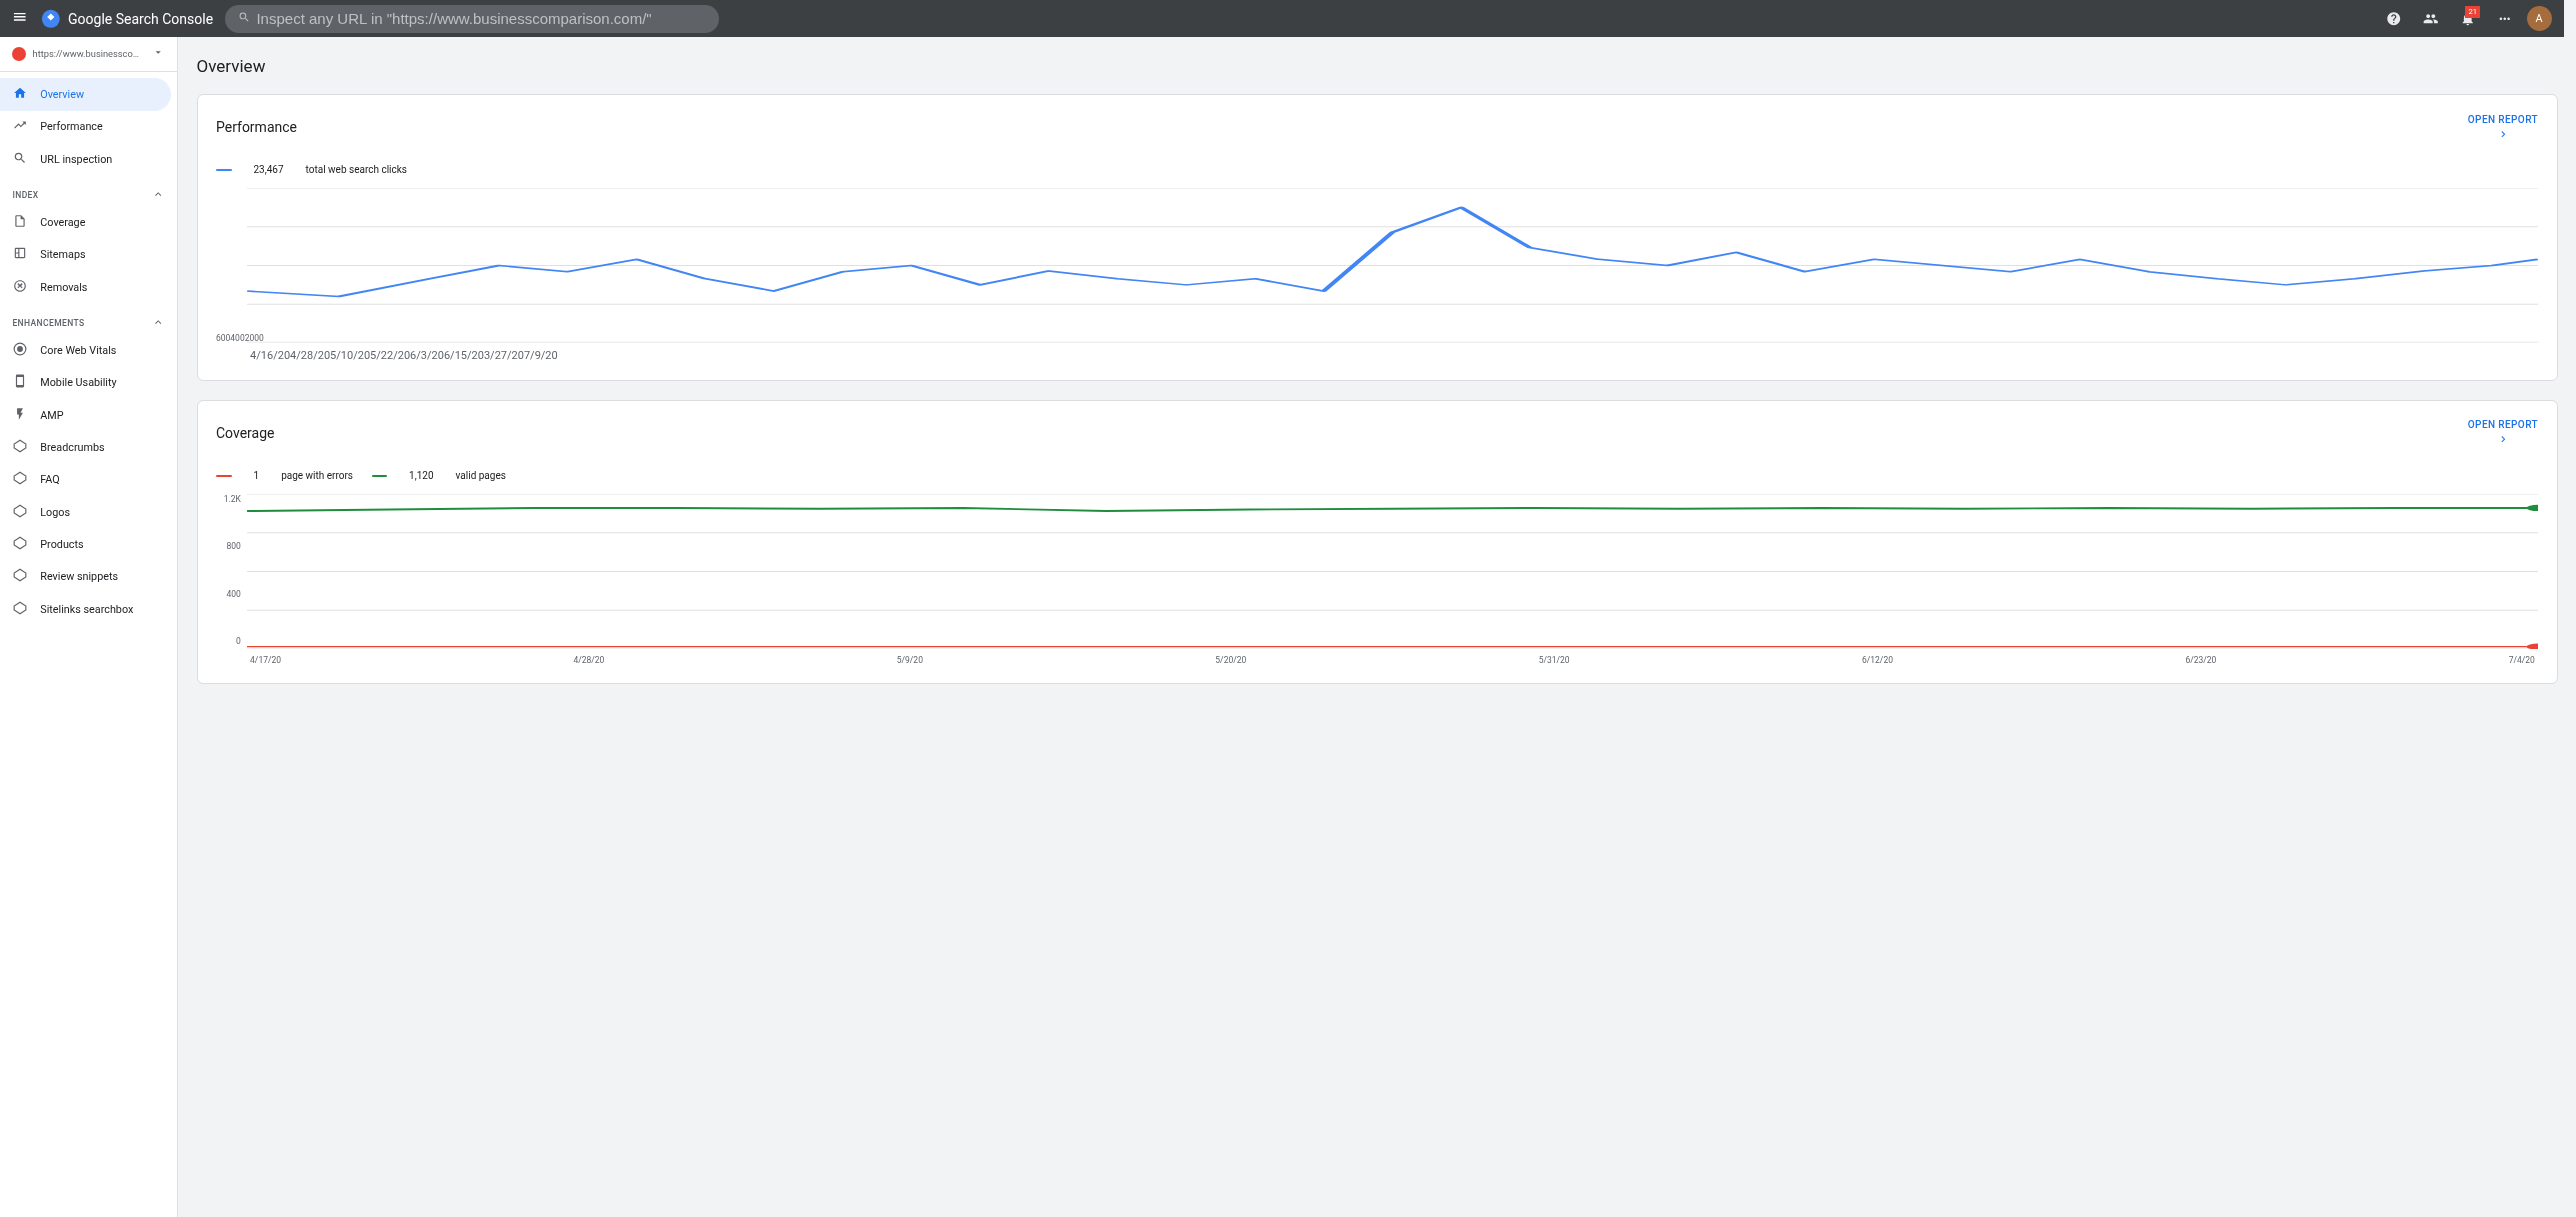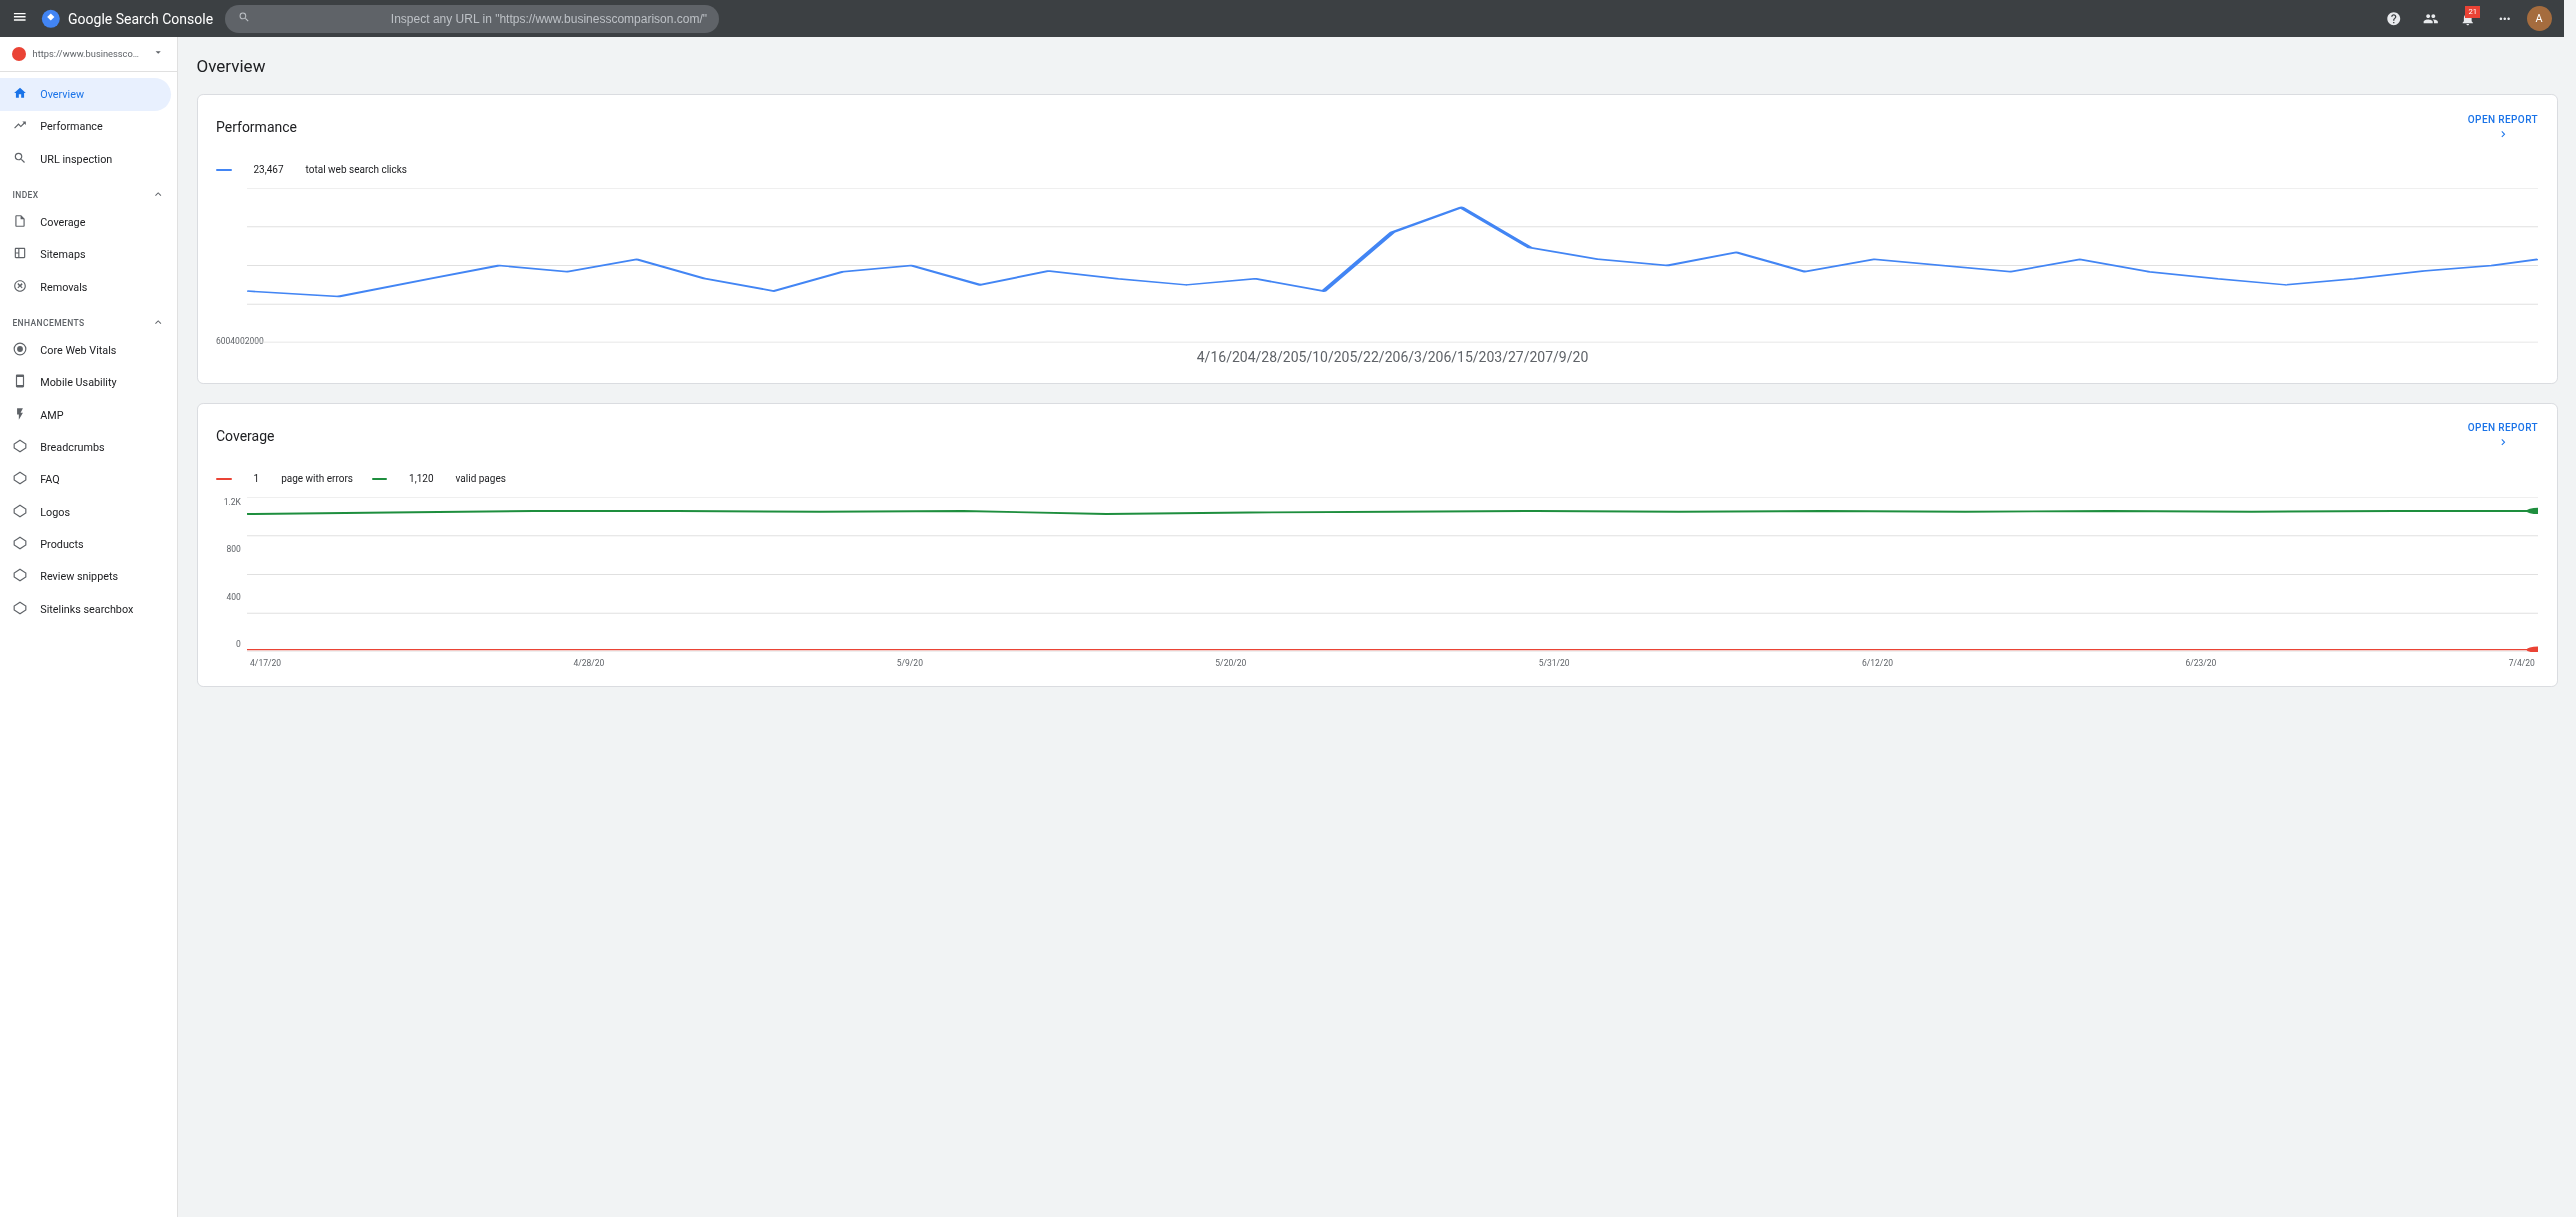--- a/index.html
+++ b/index.html
@@ -14,21 +14,21 @@
     .header-menu-icon { color: #fff; cursor: pointer; font-size: 15.5px; }
     .header-logo { display: flex; align-items: center; gap: 6.2px; }
     .header-logo-text { color: #fff; font-size: 14px; font-weight: 400; white-space: nowrap; }
     .header-search {
       flex: 1; max-width: 494px; background: #5f6368; border-radius: 18.5px;
       display: flex; align-items: center; padding: 0 12.4px; height: 28px; gap: 6.2px;
     }
     .header-search-icon { color: #bdc1c6; font-size: 12.4px; }
     .header-search input {
       background: transparent; border: none; outline: none; color: #e8eaed;
-      font-size: 12px; flex: 1; text-align: right;
+      font-size: 15px; flex: 1;
     }
     .header-search input::placeholder { color: #bdc1c6; }
     .header-actions { display: flex; align-items: center; gap: 6.2px; margin-left: auto; }
     .header-icon-btn {
       width: 31px; height: 31px; border-radius: 50%; display: flex; align-items: center;
       justify-content: center; cursor: pointer; color: #e8eaed; font-size: 14px;
       position: relative;
     }
     .notification-badge {
       position: absolute; top: 3.1px; right: 3.1px; background: #ea4335;
@@ -344,21 +344,21 @@
 
             <line x1="0" y1="0" x2="800" y2="0" stroke="#e0e0e0" stroke-width="1"></line>
             <line x1="0" y1="50" x2="800" y2="50" stroke="#e0e0e0" stroke-width="1"></line>
             <line x1="0" y1="100" x2="800" y2="100" stroke="#e0e0e0" stroke-width="1"></line>
             <line x1="0" y1="150" x2="800" y2="150" stroke="#e0e0e0" stroke-width="1"></line>
             <line x1="0" y1="199" x2="800" y2="199" stroke="#e0e0e0" stroke-width="1"></line>
 
             <polyline points="0,133 32,140 64,117 88,100 112,108 136,92 160,117 184,133 208,108 232,100 256,125 280,107 304,117 328,125 352,117 376,133 400,57 424,25 448,77 472,92 496,100 520,83 544,108 568,92 592,100 616,108 640,92 664,108 688,117 712,125 736,117 760,107 784,100 800,92" fill="none" stroke="#4285f4" stroke-width="2" stroke-linejoin="round"></polyline>
           </svg>
           
-          <div style="display:flex;justify-content:center;color:#5f6368;font-size:14px;margin-top:3.1px;padding:0 3.1px;">
+          <div style="display:flex;justify-content:flex-start;color:#5f6368;font-size:11px;margin-top:3.1px;padding:0 3.1px;">
             <span>4/16/20</span>
             <span>4/28/20</span>
             <span>5/10/20</span>
             <span>5/22/20</span>
             <span>6/3/20</span>
             <span>6/15/20</span>
             <span>3/27/20</span>
             <span>7/9/20</span>
           </div>
         </div>

